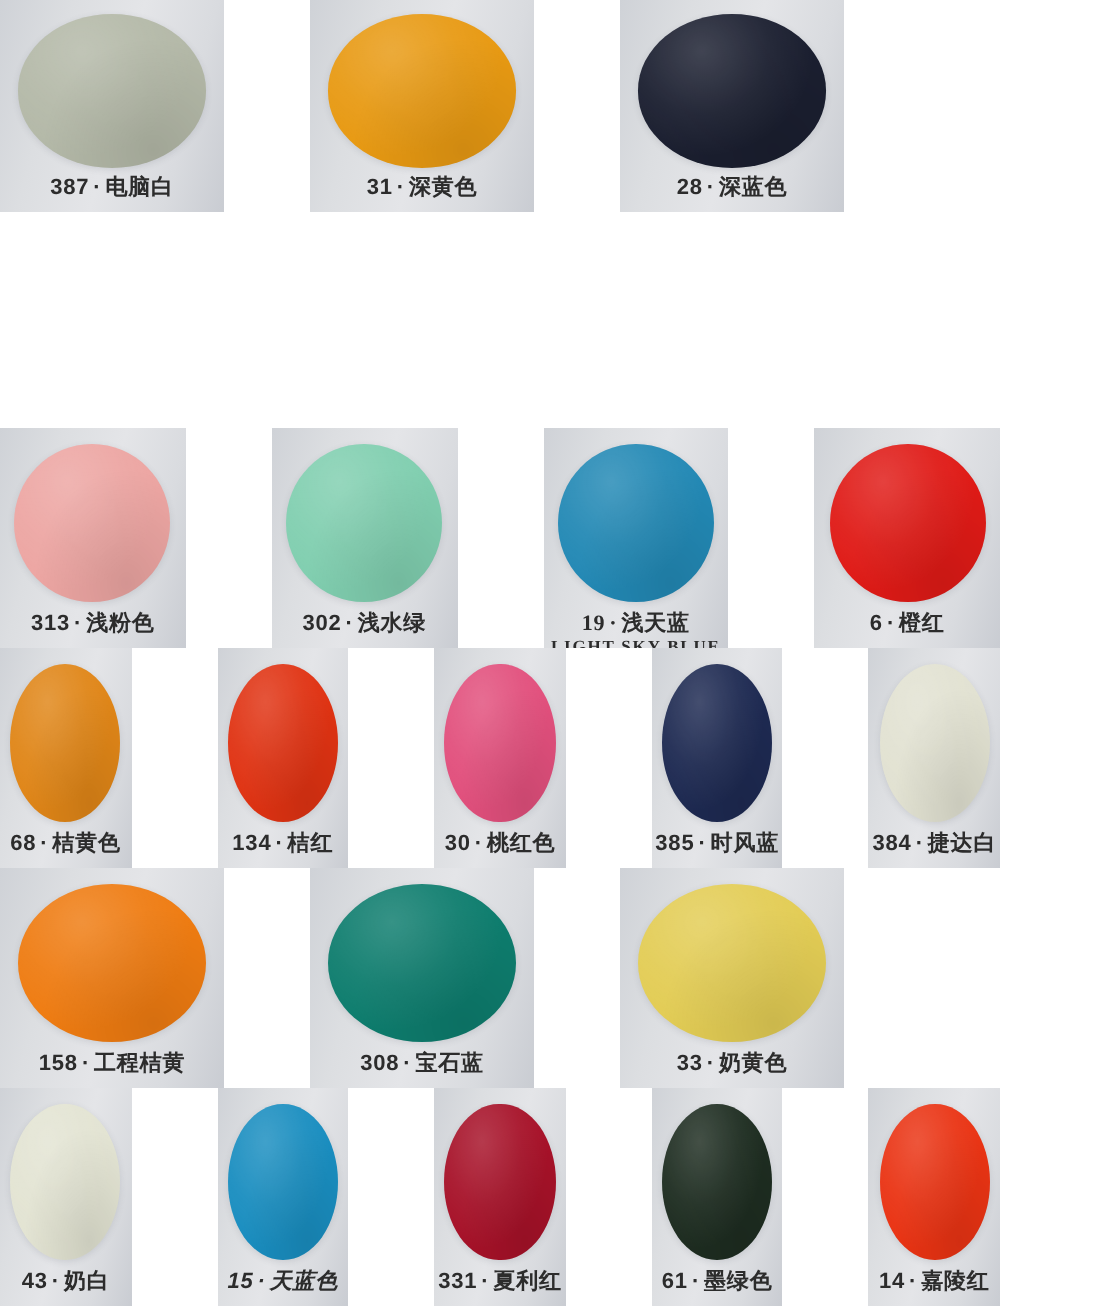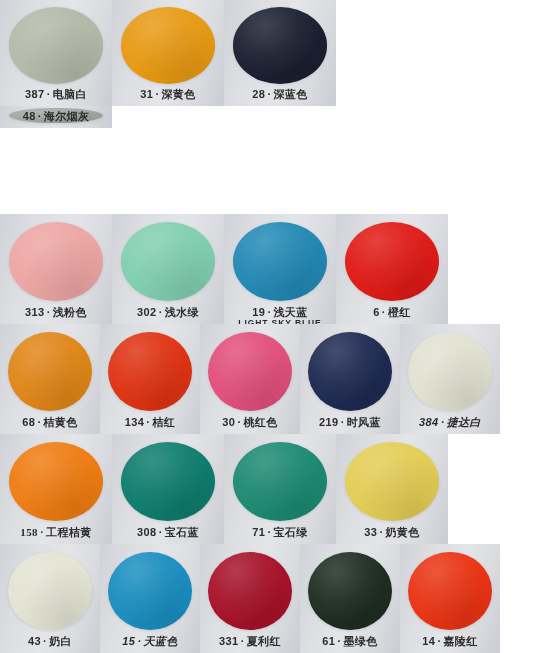--- a/index.html
+++ b/index.html
@@ -16,20 +16,21 @@
   }
   #chart {
     position: relative;
     width: 560px;
     height: 653px;
     background: #ffffff;
   }
   .swatch-row {
     display: flex;
     width: 500px;
+    gap: 43px;
   }
   .swatch-cell {
     position: relative;
     width: 112px;
     box-sizing: border-box;
     background:
       linear-gradient(105deg, #cfd2d7 0%, #dcdee1 26%, #e4e5e8 52%, #d9dbdf 78%, #c9ccd2 100%);
     overflow: hidden;
   }
   .swatch-cell.blank {
@@ -130,21 +131,21 @@
           <div class="blob" style="background: rgb(237, 166, 163);"></div>
           <div class="caption"><span>313</span><span class="sep">·</span><span>浅粉色</span></div>
         </div>
       </div>
       <div class="swatch-cell" style="height: 110px;">
         <div class="swatch-inner">
           <div class="blob" style="background: rgb(129, 207, 176);"></div>
           <div class="caption"><span>302</span><span class="sep">·</span><span>浅水绿</span></div>
         </div>
       </div>
-      <div class="swatch-cell" style="height: 110px;">
+      <div class="swatch-cell" style="height: 110px; font-family: Liberation Serif, serif;">
         <div class="swatch-inner">
           <div class="blob" style="background: rgb(35, 137, 181);"></div>
           <div class="caption"><span>19</span><span class="sep">·</span><span>浅天蓝</span></div>
           <div class="caption-en">LIGHT SKY BLUE</div>
         </div>
       </div>
       <div class="swatch-cell" style="height: 110px;">
         <div class="swatch-inner">
           <div class="blob" style="background: rgb(224, 27, 23);"></div>
           <div class="caption"><span>6</span><span class="sep">·</span><span>橙红</span></div>
@@ -166,47 +167,41 @@
       </div>
       <div class="swatch-cell" style="height: 110px;">
         <div class="swatch-inner">
           <div class="blob" style="background: rgb(226, 80, 125);"></div>
           <div class="caption"><span>30</span><span class="sep">·</span><span>桃红色</span></div>
         </div>
       </div>
       <div class="swatch-cell" style="height: 110px;">
         <div class="swatch-inner">
           <div class="blob" style="background: rgb(30, 42, 82);"></div>
-          <div class="caption"><span>219</span><span class="sep">·</span><span>时风蓝</span></div>
-        </div>
-      </div>
-      <div class="swatch-cell" style="height: 110px; font-style: italic;">
+          <div class="caption"><span>385</span><span class="sep">·</span><span>时风蓝</span></div>
+        </div>
+      </div>
+      <div class="swatch-cell" style="height: 110px;">
         <div class="swatch-inner">
           <div class="blob" style="background: rgb(226, 226, 210);"></div>
           <div class="caption"><span>384</span><span class="sep">·</span><span>捷达白</span></div>
         </div>
       </div>
     </div>
     <div class="swatch-row" style="height: 110px;">
-      <div class="swatch-cell" style="height: 110px; font-family: Liberation Serif, serif;">
+      <div class="swatch-cell" style="height: 110px;">
         <div class="swatch-inner">
           <div class="blob" style="background: rgb(239, 124, 18);"></div>
           <div class="caption"><span>158</span><span class="sep">·</span><span>工程桔黄</span></div>
         </div>
       </div>
       <div class="swatch-cell" style="height: 110px;">
         <div class="swatch-inner">
           <div class="blob" style="background: rgb(14, 125, 110);"></div>
           <div class="caption"><span>308</span><span class="sep">·</span><span>宝石蓝</span></div>
-        </div>
-      </div>
-      <div class="swatch-cell" style="height: 110px;">
-        <div class="swatch-inner">
-          <div class="blob" style="background: rgb(29, 138, 114);"></div>
-          <div class="caption"><span>71</span><span class="sep">·</span><span>宝石绿</span></div>
         </div>
       </div>
       <div class="swatch-cell" style="height: 110px;">
         <div class="swatch-inner">
           <div class="blob" style="background: rgb(227, 205, 85);"></div>
           <div class="caption"><span>33</span><span class="sep">·</span><span>奶黄色</span></div>
         </div>
       </div>
     </div>
     <div class="swatch-row" style="height: 109px;">

